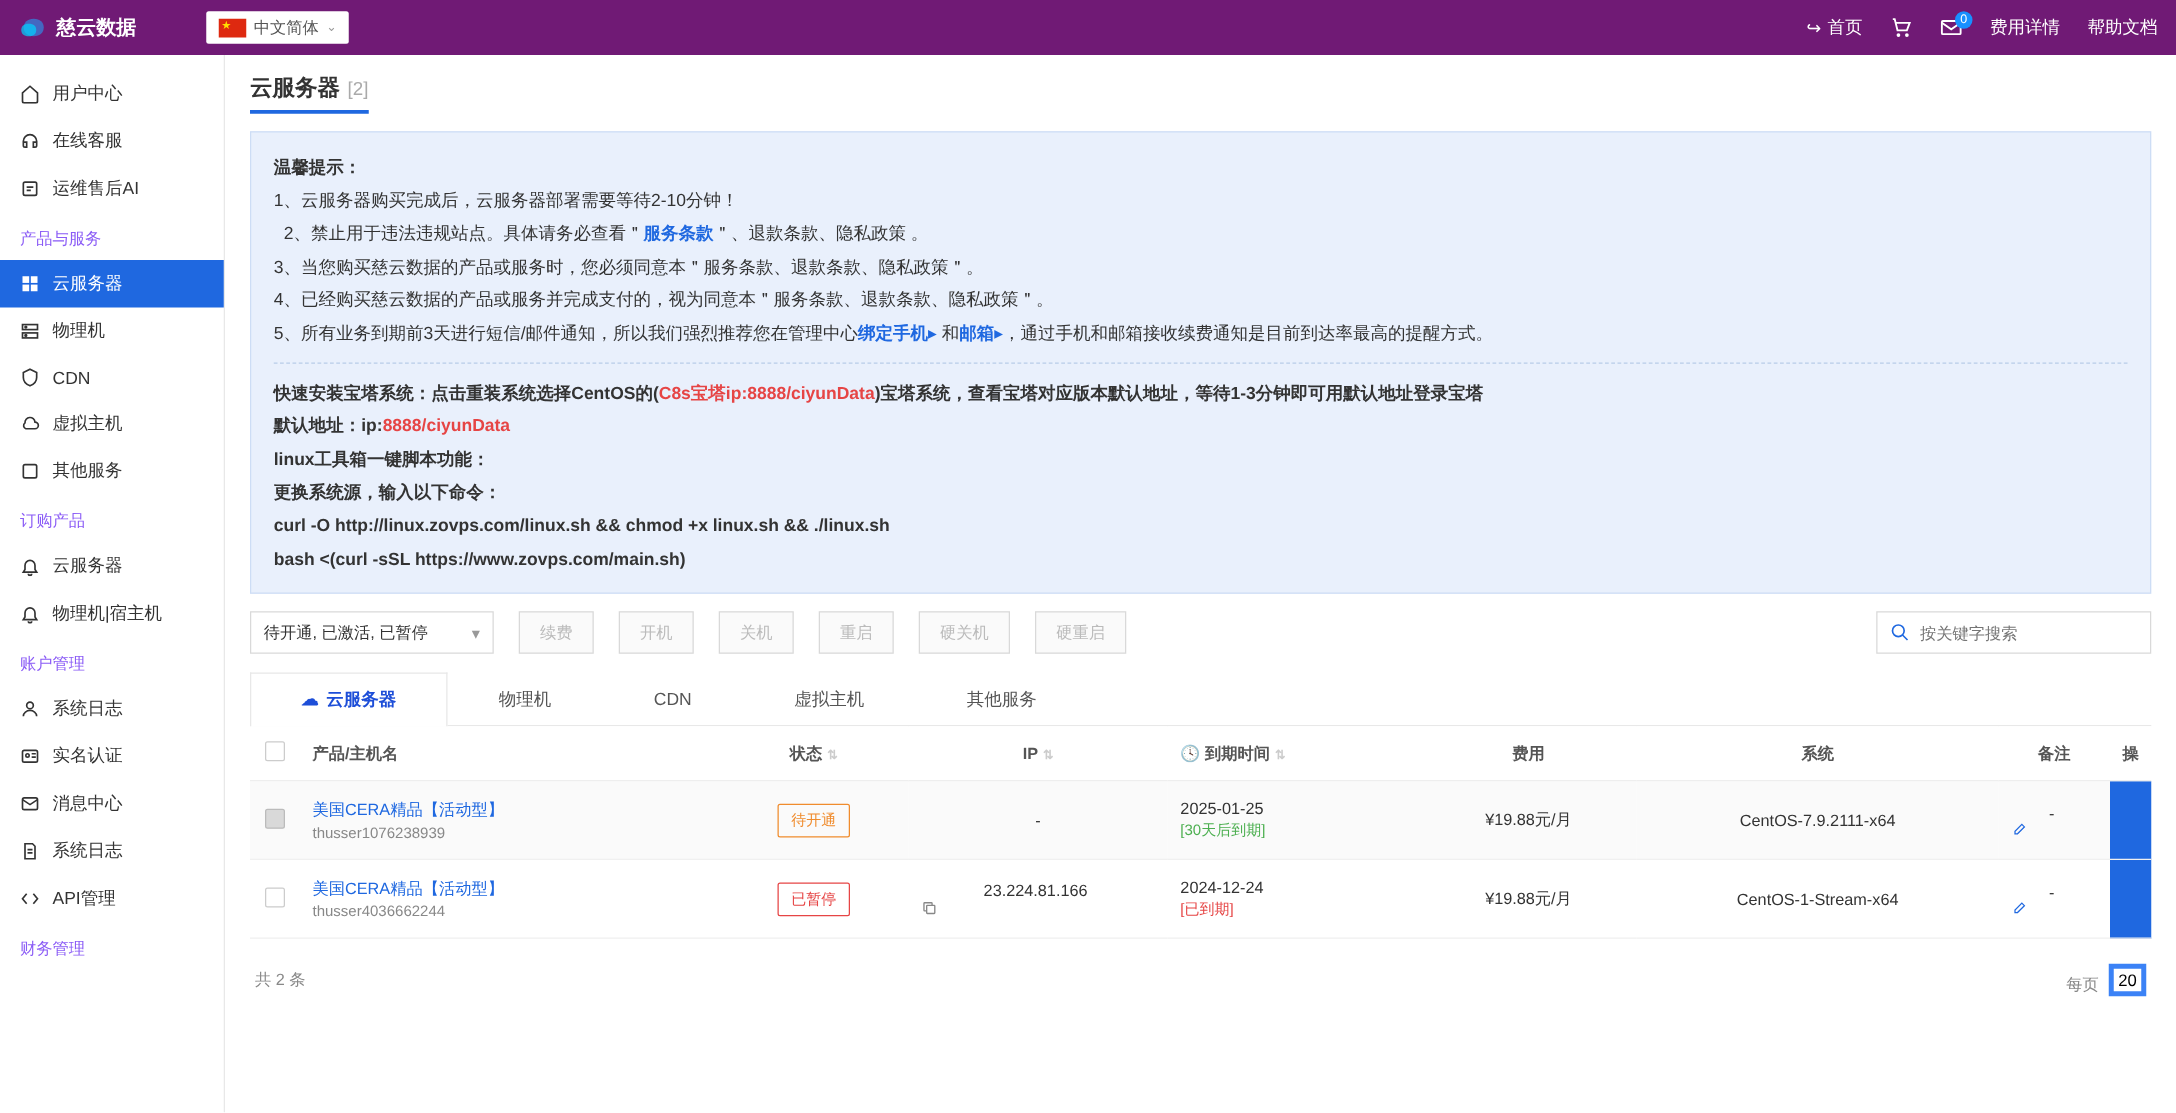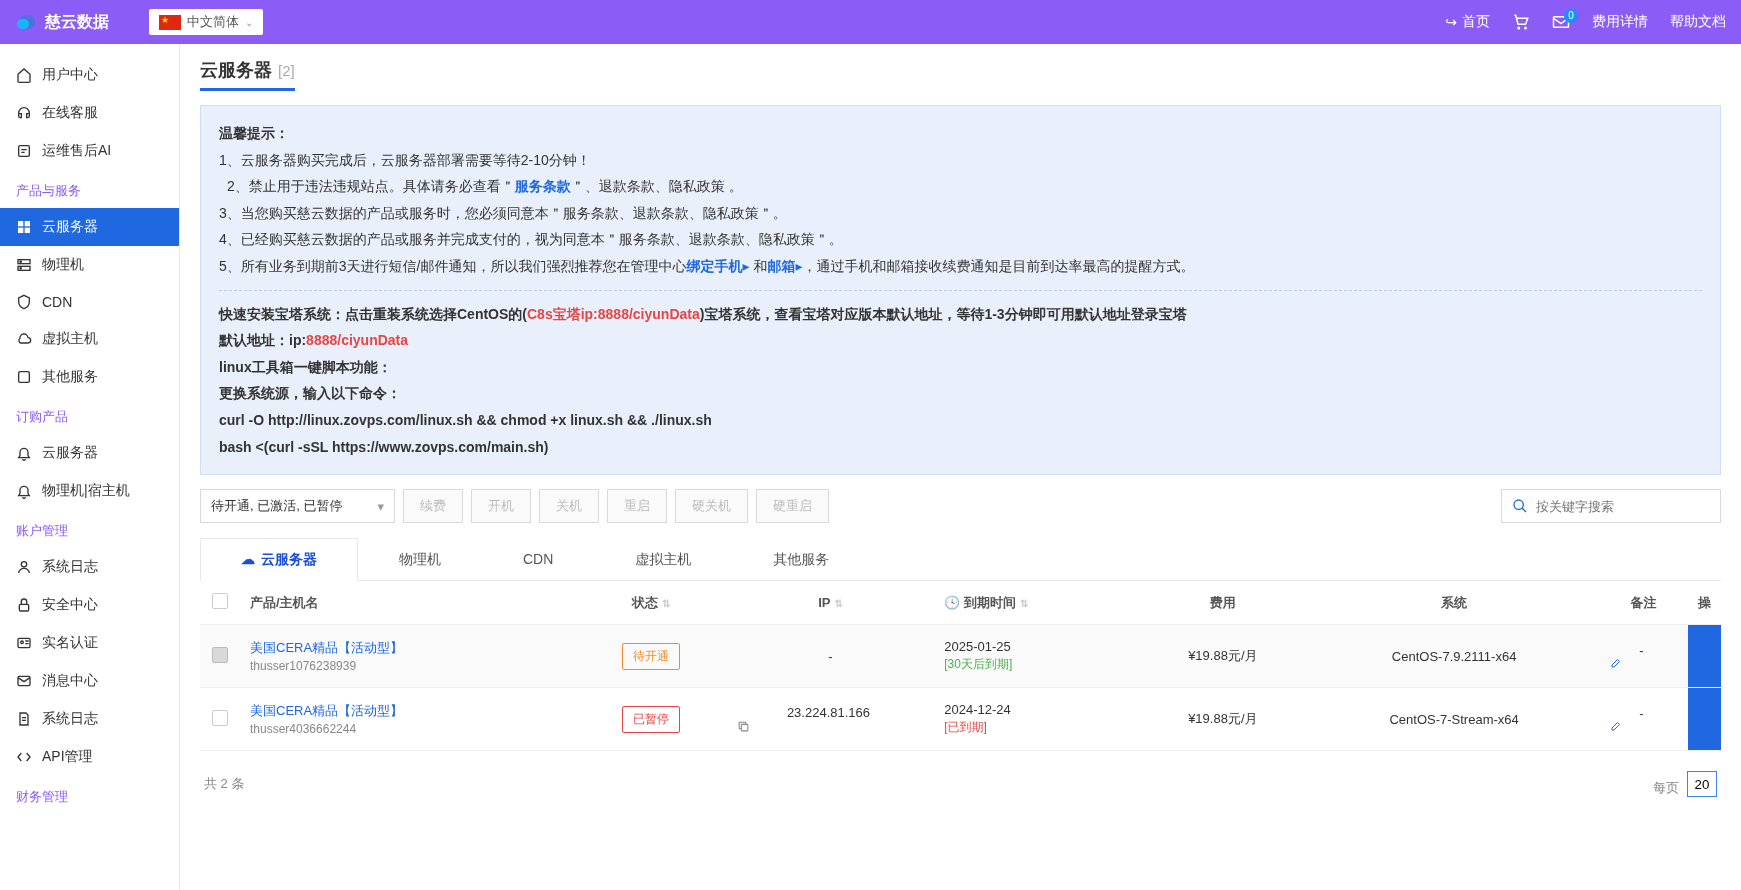--- a/index.html
+++ b/index.html
@@ -1,17 +1,17 @@
 <!DOCTYPE html>
 <html><head>
 <meta charset="utf-8">
 <style>
 * { margin: 0; padding: 0; box-sizing: border-box; }
 body { font-family: -apple-system, BlinkMacSystemFont, "Segoe UI", "PingFang SC", "Microsoft YaHei", sans-serif; font-size: 14px; color: #333; background: #fff; }
-.topbar { background: #8b5cf6; height: 44px; display: flex; align-items: center; padding: 0 15px; color: #fff; }
+.topbar { background: #701a75; height: 44px; display: flex; align-items: center; padding: 0 15px; color: #fff; gap: 16px; }
 .logo { display: flex; align-items: center; gap: 6px; margin-right: 40px; }
 .logo-icon { width: 24px; height: 24px; }
 .logo-text { font-size: 16px; font-weight: 700; color: #fff; }
 .lang-select { display: flex; align-items: center; gap: 6px; background: #fff; padding: 4px 10px; border-radius: 2px; color: #555; font-size: 13px; cursor: pointer; }
 .flag { width: 22px; height: 15px; background: #de2910; display: inline-block; position: relative; }
 .flag::before { content: "★"; color: #ffde00; font-size: 9px; position: absolute; left: 2px; top: 0; }
 .topbar-right { margin-left: auto; display: flex; align-items: center; gap: 22px; }
 .topbar-item { display: flex; align-items: center; gap: 5px; color: #fff; text-decoration: none; cursor: pointer; font-size: 14px; position: relative; }
 .badge { position: absolute; top: -6px; right: -8px; background: #1890ff; color: #fff; font-size: 10px; padding: 0 4px; border-radius: 8px; min-width: 14px; text-align: center; line-height: 14px; }
 .container { display: flex; }
@@ -22,21 +22,21 @@
 .sidebar-item.active { background: #1f68e0; color: #fff; }
 .sidebar-icon { width: 16px; height: 16px; display: inline-flex; align-items: center; justify-content: center; }
 .main { flex: 1; padding: 14px 20px; overflow-x: hidden; }
 .page-title { font-size: 18px; font-weight: 600; margin-bottom: 10px; display: flex; align-items: baseline; gap: 6px; border-bottom: 3px solid #1f68e0; width: fit-content; padding-bottom: 6px; }
 .page-title-count { color: #aaa; font-size: 15px; font-weight: 400; }
 .notice { background: #e9f0fc; border: 1px solid #cdddf5; padding: 14px 18px; margin: 14px 0; font-size: 14px; line-height: 1.9; color: #333; }
 .notice-bold { font-weight: 700; }
 .notice a { color: #1f68e0; text-decoration: none; font-weight: bold; }
 .notice-red { color: #e64545; font-weight: 700; }
 .notice-divider { border: none; border-top: 1px dashed #b8cce8; margin: 10px 0; }
-.toolbar { display: flex; align-items: flex-end; gap: 8px; margin-bottom: 14px; }
+.toolbar { display: flex; align-items: flex-end; gap: 20px; margin-bottom: 14px; }
 .select-status { width: 195px; height: 34px; border: 1px solid #d9d9d9; padding: 0 10px; background: #fff; display: flex; align-items: center; justify-content: space-between; cursor: pointer; font-size: 13px; }
 .btn { height: 34px; padding: 0 16px; border: 1px solid #d9d9d9; background: #fff; cursor: pointer; font-size: 13px; color: #333; }
 .btn:disabled { color: #bbb; cursor: not-allowed; background: #fafafa; }
 .search-box { margin-left: auto; width: 220px; height: 34px; border: 1px solid #d9d9d9; display: flex; align-items: center; padding: 0 10px; gap: 8px; }
 .search-box input { border: none; outline: none; flex: 1; font-size: 13px; }
 .tabs { display: flex; border-bottom: 1px solid #e8e8e8; }
 .tab { padding: 12px 40px; cursor: pointer; font-size: 14px; border: 1px solid transparent; border-bottom: none; position: relative; top: 1px; background: transparent; color: #555; }
 .tab.active { border-color: #e8e8e8; background: #fff; font-weight: 600; color: #1d4ed8; border-top: 1px solid #e8e8e8; }
 .tab.active::before { content: ""; }
 .tab-icon { margin-right: 6px; }
@@ -53,21 +53,21 @@
 .status-paused { color: #e64545; border-color: #e64545; }
 .expiry-sub { font-size: 12px; margin-top: 2px; }
 .expiry-green { color: #4caf50; }
 .expiry-red { color: #e64545; }
 .edit-link { color: #1f68e0; cursor: pointer; margin-left: 4px; }
 .copy-icon { color: #888; margin-left: 4px; cursor: pointer; }
 .sort-icon { color: #ccc; font-size: 10px; margin-left: 4px; }
 .action-cell { color: #1f68e0; cursor: pointer; background: #1f68e0; width: 6px; }
 .table-footer { display: flex; align-items: center; padding: 20px 4px; font-size: 13px; color: #888; }
 .table-footer .right { margin-left: auto; display: flex; align-items: flex-end; gap: 8px; }
-.per-page-input { width: 30px; height: 26px; border: 1px solid #3b82f6; text-align: center; }
+.per-page-input { width: 30px; height: 26px; border: 4px solid #3b82f6; text-align: center; }
 svg { display: block; }
 .th-center { text-align: center !important; }
 .td-center { text-align: center; }
 </style>
 </head>
 <body>
 
 <div class="topbar">
   <div class="logo">
     <span class="logo-icon">
@@ -208,29 +208,20 @@
     <div class="sidebar-title">账户管理</div>
     <div class="sidebar-group">
       <div class="sidebar-item">
         <span class="sidebar-icon">
             <svg width="16" height="16" viewBox="0 0 24 24" fill="none" stroke="currentColor" stroke-width="2">
               <circle cx="12" cy="8" r="4"></circle>
               <path d="M4 21c0-4 4-7 8-7s8 3 8 7"></path>
             </svg>
           </span>
         <span>系统日志</span>
-      </div>
-      <div class="sidebar-item">
-        <span class="sidebar-icon">
-            <svg width="16" height="16" viewBox="0 0 24 24" fill="none" stroke="currentColor" stroke-width="2">
-              <rect x="5" y="11" width="14" height="10" rx="2"></rect>
-              <path d="M8 11V7a4 4 0 018 0v4"></path>
-            </svg>
-          </span>
-        <span>安全中心</span>
       </div>
       <div class="sidebar-item">
         <span class="sidebar-icon">
             <svg width="16" height="16" viewBox="0 0 24 24" fill="none" stroke="currentColor" stroke-width="2">
               <rect x="3" y="5" width="18" height="14" rx="2"></rect>
               <circle cx="9" cy="11" r="2"></circle>
               <path d="M14 9h5M14 13h5"></path>
             </svg>
           </span>
         <span>实名认证</span>
@@ -370,21 +361,21 @@
             <td class="td-center"><span class="status-tag status-paused">已暂停</span></td>
             <td class="td-center">23.224.81.166<span class="copy-icon"><svg width="13" height="13" viewBox="0 0 24 24" fill="none" stroke="currentColor" stroke-width="2">
                   <rect x="8" y="8" width="12" height="12" rx="1"></rect>
                   <path d="M16 8V5a1 1 0 00-1-1H5a1 1 0 00-1 1v10a1 1 0 001 1h3"></path>
                 </svg></span></td>
             <td>
               <div>2024-12-24</div>
               <div class="expiry-sub expiry-red">[已到期]</div>
             </td>
             <td class="td-center">¥19.88元/月</td>
-            <td class="td-center">CentOS-7-Stream-x64</td>
+            <td class="td-center">CentOS-1-Stream-x64</td>
             <td class="td-center">- <span class="edit-link"><svg width="12" height="12" viewBox="0 0 24 24" fill="none" stroke="currentColor" stroke-width="2">
                   <path d="M17 3l4 4-11 11H6v-4z"></path>
                 </svg></span></td>
             <td class="action-cell"></td>
           </tr>
         </tbody>
     </table>
 
     <div class="table-footer">
       <span>共 2 条</span>

